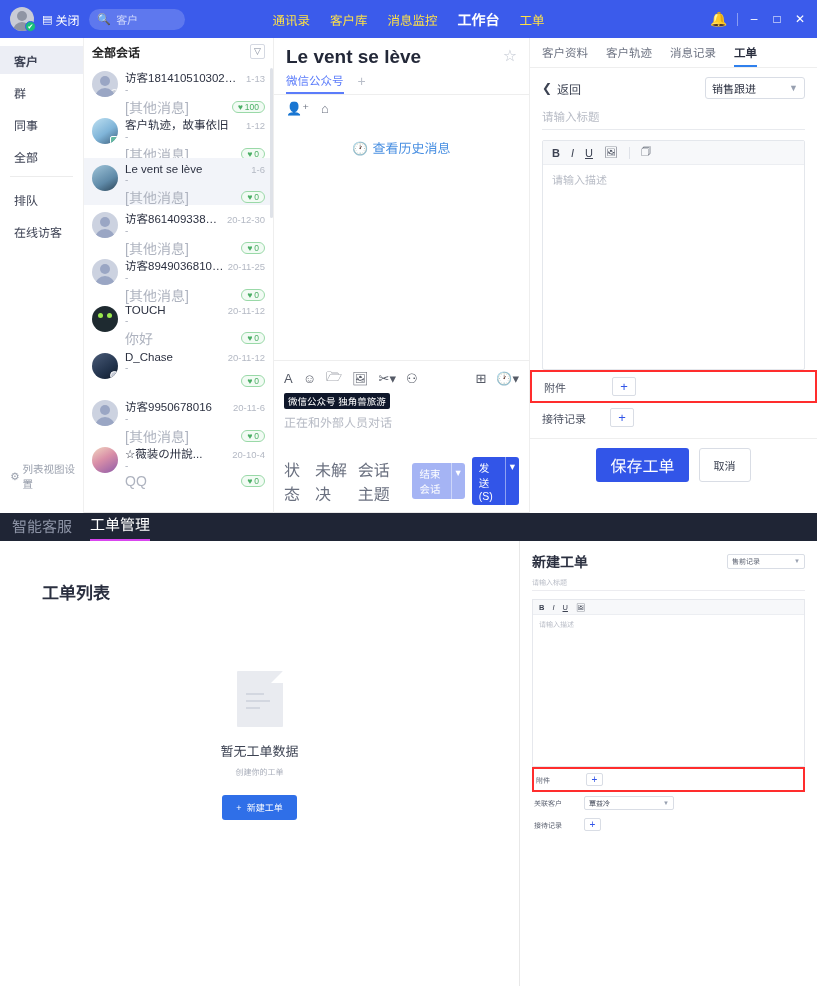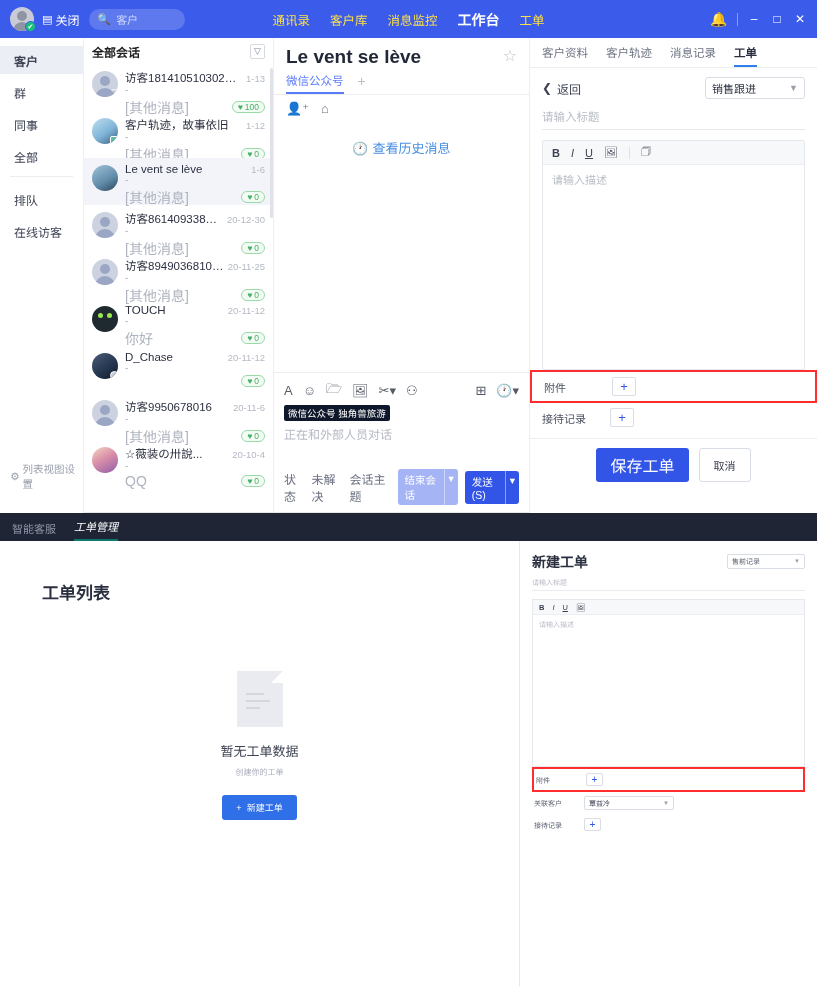--- a/index.html
+++ b/index.html
@@ -110,21 +110,21 @@
   .chat-msgs { flex: 1; position: relative; }
   .history-link { position: absolute; left: 0; right: 0; top: 16px; text-align: center; font-size: 13px; color: #4a90e2; cursor: pointer; }
   .history-link .clk { color: #4a90e2; }
   .editor-bar { border-top: 1px solid #eee; padding: 6px 10px 0 10px; display: flex; align-items: center; gap: 10px; color: #555a66; font-size: 13px; }
   .editor-bar span { cursor: pointer; }
   .editor-bar .right { margin-left: auto; display: flex; gap: 10px; }
   .editor-body { padding: 4px 10px; flex: 0 0 auto; height: 62px; }
   .tag-green { display: inline-block; background: #0f172a; color: #fff; font-size: 9.5px; padding: 1px 4px; border-radius: 2px; }
   .editor-ph { font-size: 12px; color: #b6bac4; margin-top: 4px; }
   .send-row { display: flex; align-items: center; gap: 7px; padding: 6px 10px 8px 10px; }
-  .send-row .lbl { font-size: 12px; color: #6b7180; }
+  .send-row .lbl { font-size: 16px; color: #6b7180; }
   .btn-split { display: flex; align-items: stretch; border-radius: 3px; overflow: hidden; font-size: 10.5px; color: #fff; cursor: pointer; }
   .btn-split .main { padding: 3px 7px; }
   .btn-split .caret { padding: 3px 4px; border-left: 1px solid rgba(255,255,255,0.45); }
   .btn-end { background: #a5b4f4; }
   .btn-send { background: #3255e8; margin-left: auto; }
 
   
   .detail-col { width: 287px; background: #fff; display: flex; flex-direction: column; }
   .detail-tabs { display: flex; gap: 18px; padding: 6px 12px 0 12px; border-bottom: 1px solid #eee; }
   .dt { font-size: 11.5px; color: #6d7382; padding-bottom: 5px; cursor: pointer; }
@@ -143,22 +143,22 @@
   .field-row .lab { font-size: 11px; color: #4b5161; width: 46px; }
   .plus-btn { width: 24px; height: 19px; border: 1px solid #d9dde5; border-radius: 2px; display: flex; align-items: center; justify-content: center; color: #3255e8; font-size: 13px; cursor: pointer; background: #fff; }
   .hl-box { border: 2px solid #ff2d2d; }
   .detail-foot { border-top: 1px solid #eee; margin-top: 6px; padding: 9px 0; display: flex; justify-content: center; gap: 10px; }
   .btn-primary { background: #3255e8; color: #fff; border: none; border-radius: 3px; font-size: 16px; padding: 5px 14px; cursor: pointer; font-family: inherit; }
   .btn-ghost { background: #fff; color: #3c4252; border: 1px solid #d9dde5; border-radius: 3px; font-size: 11px; padding: 5px 14px; cursor: pointer; font-family: inherit; }
 
   
   .adm-window { position: absolute; left: 0; top: 513px; width: 817px; height: 473px; background: #fff; display: flex; flex-direction: column; }
   .adm-head { height: 28px; background: #1f2535; display: flex; align-items: flex-end; gap: 18px; padding: 0 12px; }
-  .adm-tab { font-size: 11px; color: #8d94a6; padding-bottom: 5px; cursor: pointer; }
-  .adm-tab.active { color: #fff; border-bottom: 2px solid #0f766e; font-style: italic; }
+  .adm-tab { font-size: 15px; color: #8d94a6; padding-bottom: 5px; cursor: pointer; }
+  .adm-tab.active { color: #fff; border-bottom: 2px solid #d946ef; }
   .adm-body { flex: 1; display: flex; min-height: 0; }
   .adm-main { flex: 1; border-right: 1px solid #e8e8e8; position: relative; }
   .adm-title { font-size: 17px; font-weight: bold; color: #2b3040; padding: 38px 0 0 42px; }
   .empty-wrap { position: absolute; left: 0; right: 0; top: 130px; text-align: center; }
   .empty-doc { width: 46px; height: 56px; margin: 0 auto 14px auto; background: #e9ebf0; position: relative; border-radius: 1px; }
   .empty-doc::after { content: ""; position: absolute; right: 0; top: 0; border-width: 0 0 12px 12px; border-style: solid; border-color: transparent transparent #fff transparent; }
   .empty-doc .ln { position: absolute; left: 9px; height: 2px; background: #d3d7e0; }
   .empty-doc .l1 { top: 22px; width: 18px; }
   .empty-doc .l2 { top: 29px; width: 24px; }
   .empty-doc .l3 { top: 36px; width: 14px; }

